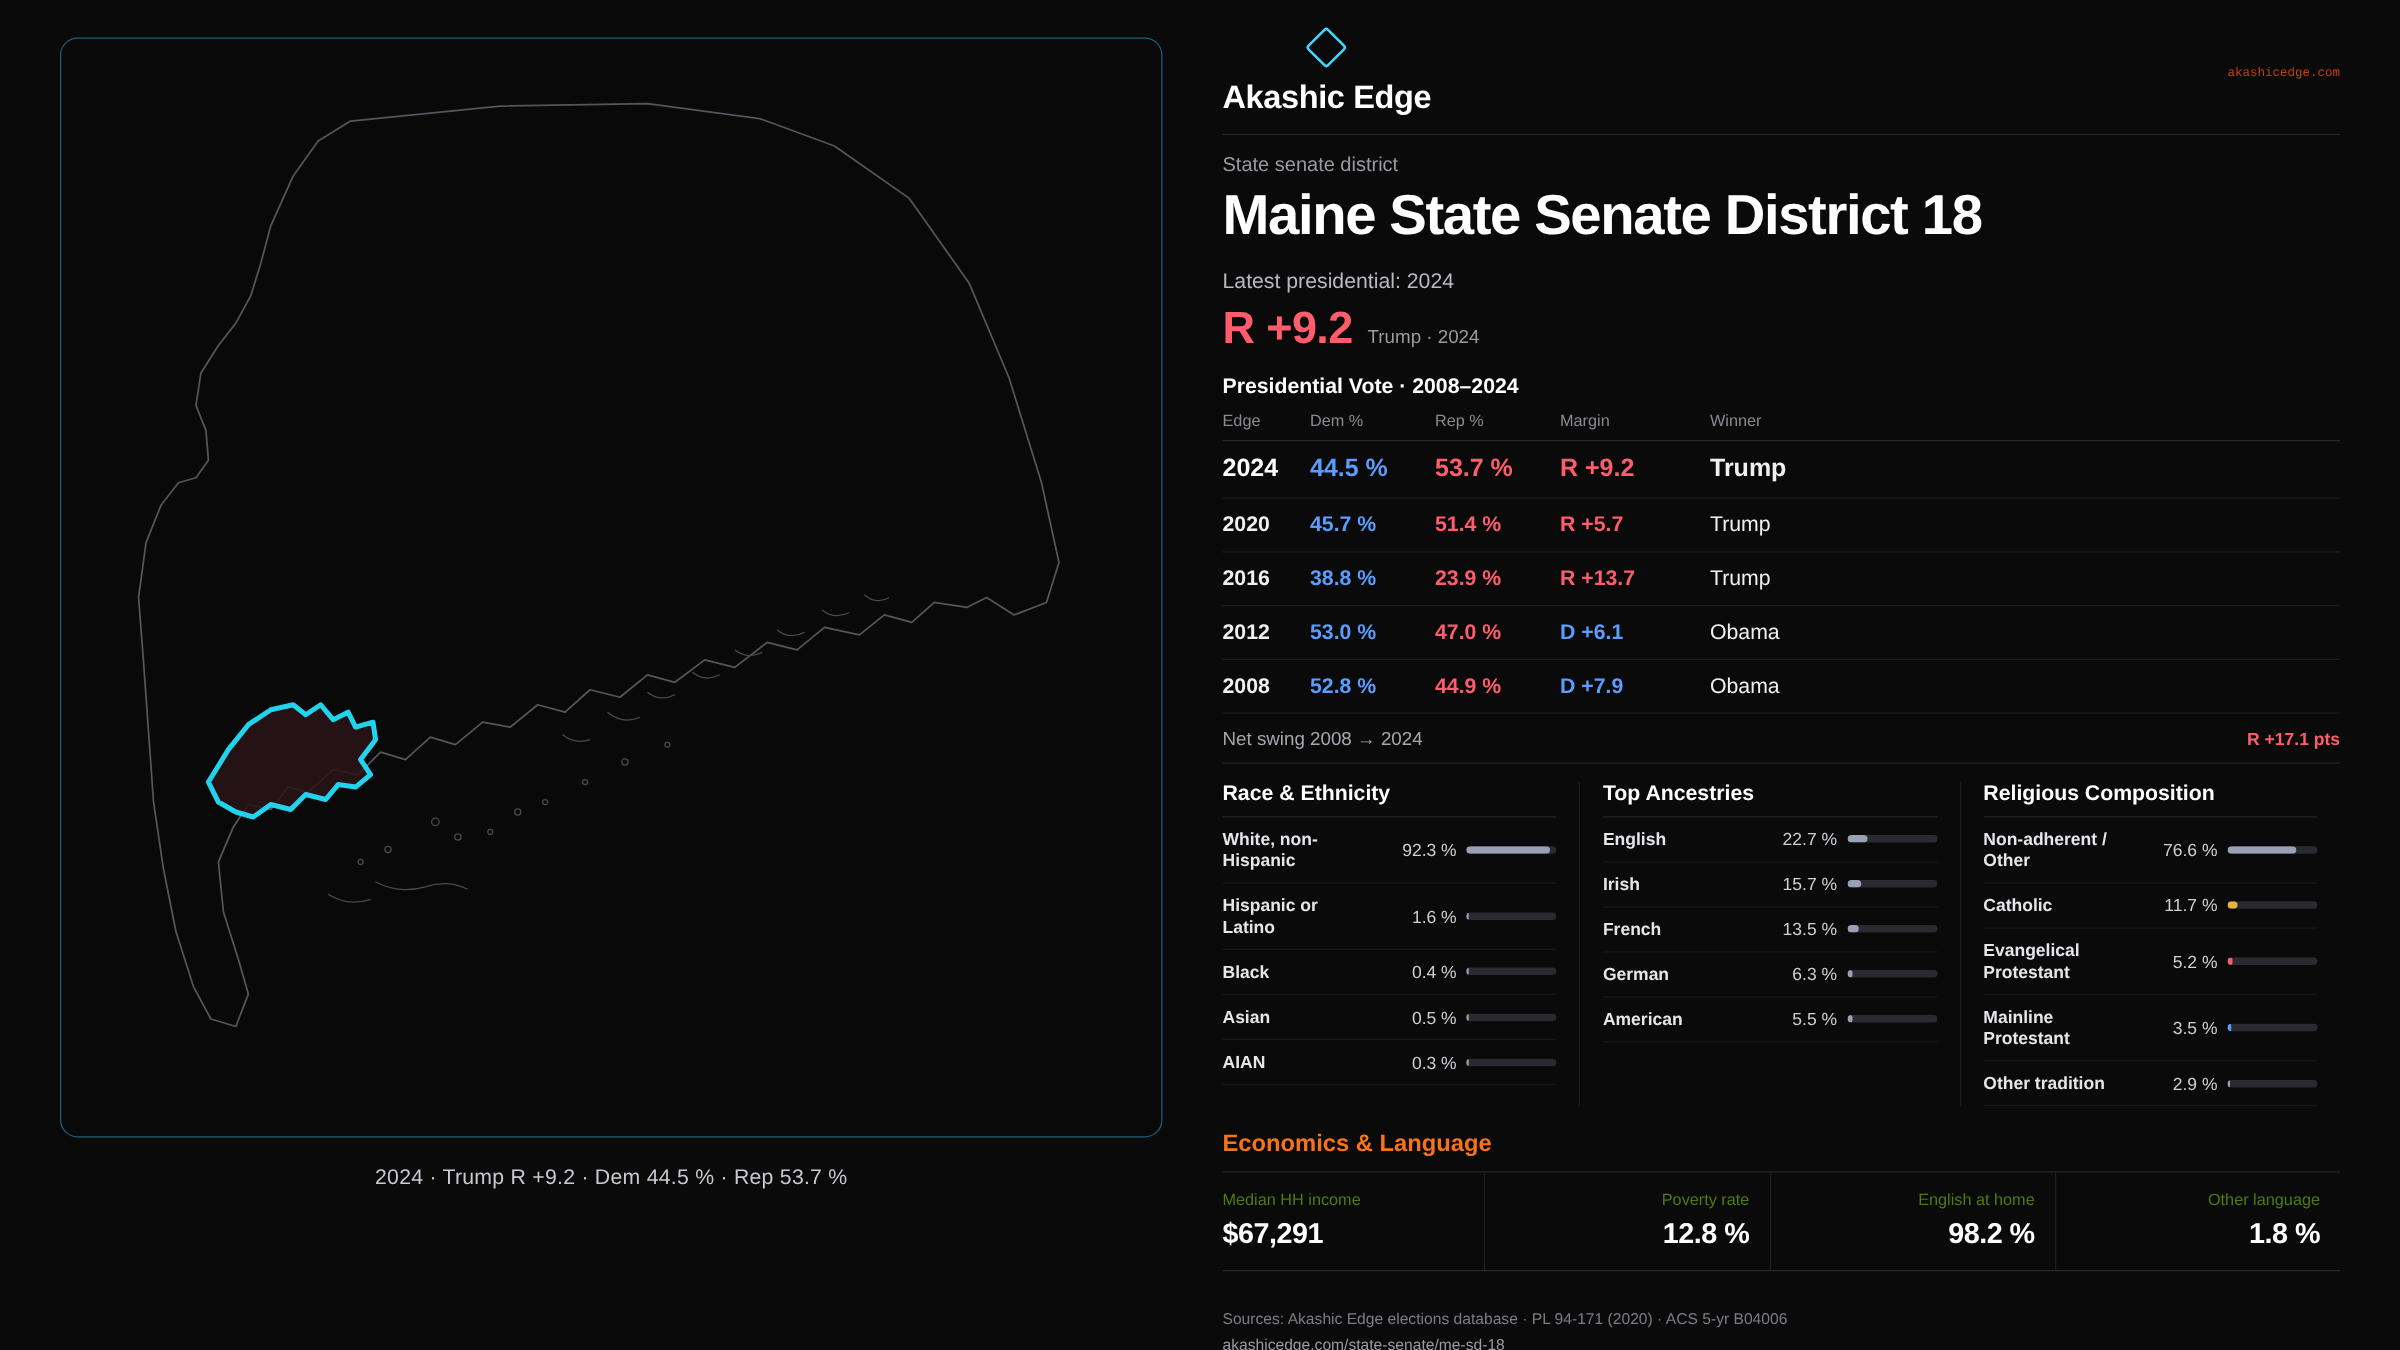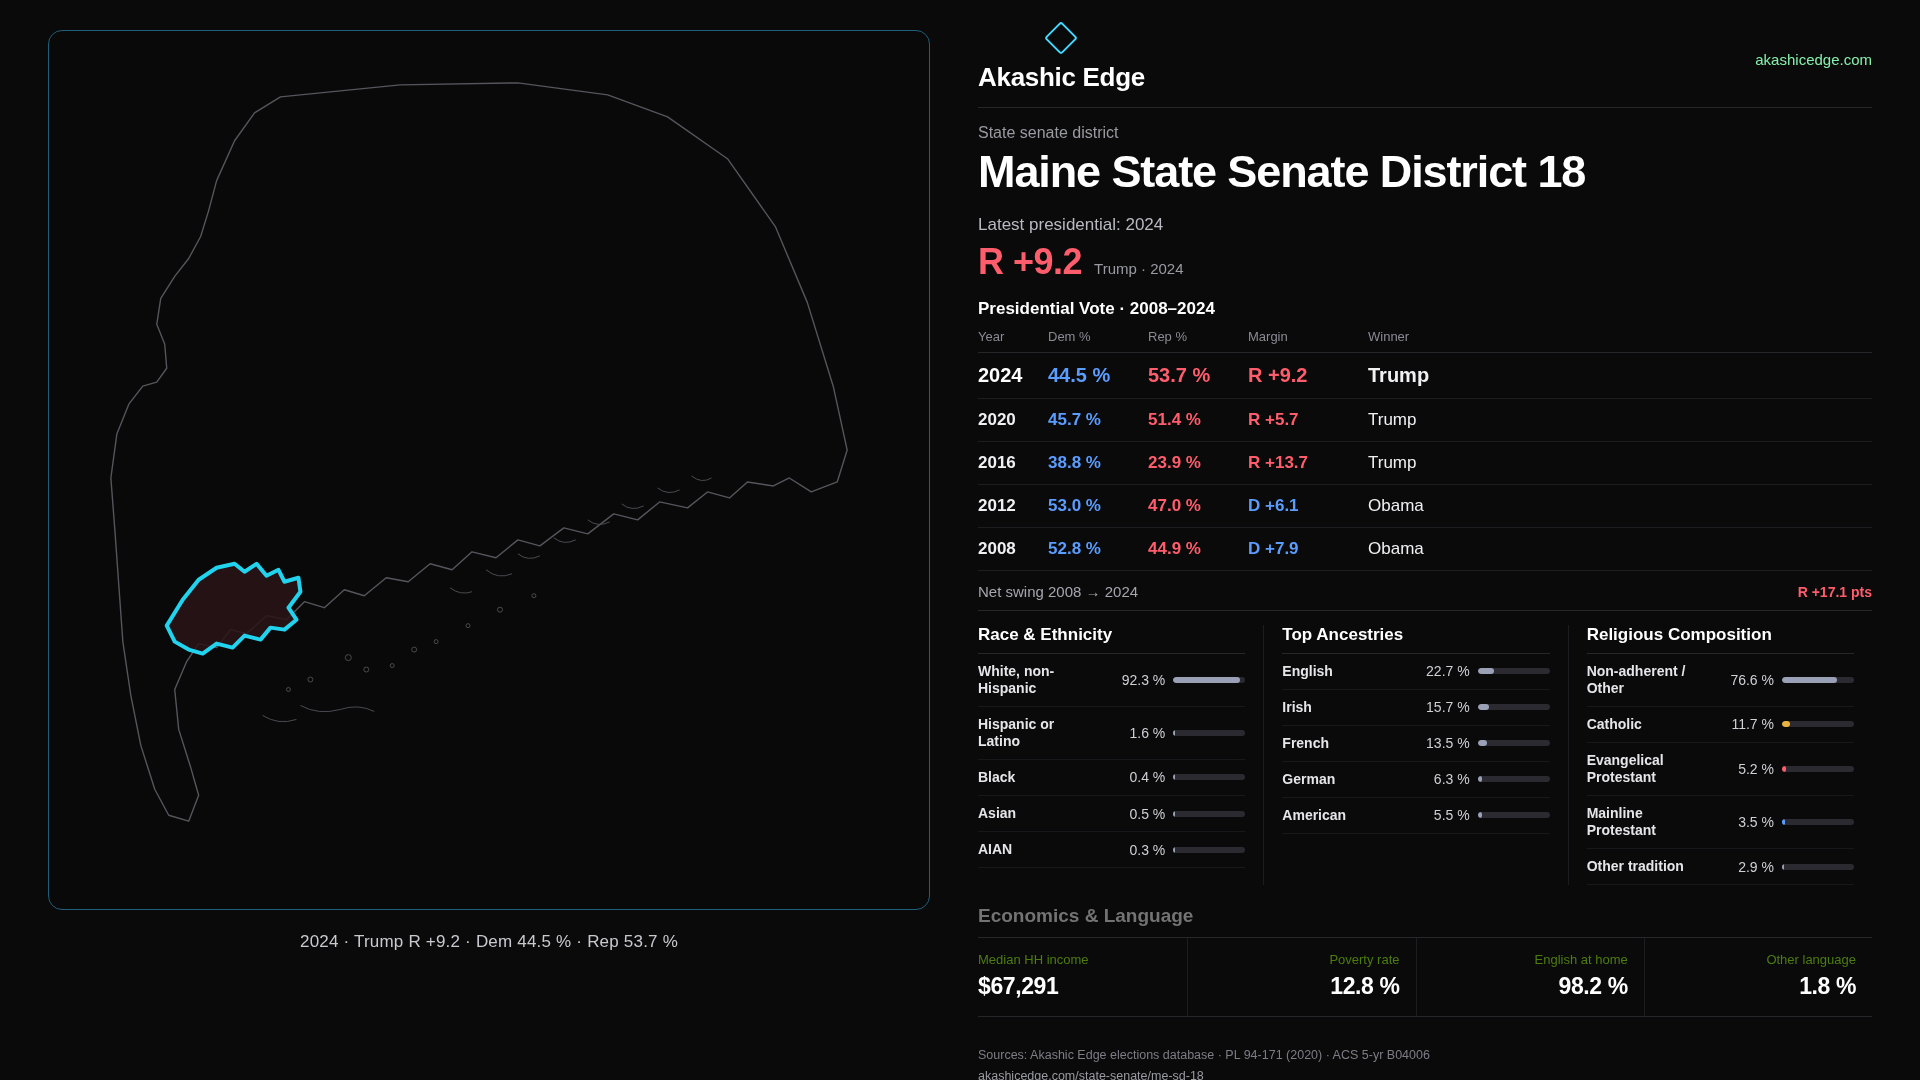--- a/index.html
+++ b/index.html
@@ -62,21 +62,21 @@
     border: 2.5px solid #43d9ff;
     transform: rotate(45deg);
     border-radius: 3px;
   }
   .brand-name {
     font-size: 26px;
     font-weight: 700;
     letter-spacing: -.3px;
     color: #ffffff;
   }
-  .brand-site { font-size: 15px; color: #86efac; }
+  .brand-site { font-size: 10px; color: #c2410c; font-family: Liberation Mono, monospace; }
 
   .kicker {
     margin-top: 16px;
     font-size: 16px;
     color: #9a9aa3;
   }
   .title {
     margin-top: 6px;
     font-size: 45px;
     font-weight: 700;
@@ -199,21 +199,21 @@
   .bar-fill {
     position: absolute; left: 0; top: 0; bottom: 0;
     border-radius: 3px;
     background: #9aa0b5;
   }
 
   .econ-head {
     margin-top: 20px;
     font-size: 19px;
     font-weight: 700;
-    color: #737373;
+    color: #f97316;
   }
   .econ-grid {
     margin-top: 10px;
     display: flex;
     border-top: 1px solid #26262b;
     border-bottom: 1px solid #26262b;
   }
   .econ-cell {
     flex: 1;
     padding: 14px 16px 16px 0;
@@ -299,21 +299,21 @@
     <div class="margin-row">
       <span class="margin-big">R +9.2</span>
       <span class="margin-sub">Trump · 2024</span>
     </div>
 
     <div class="section-head">Presidential Vote · 2008–2024</div>
 
     <table class="votes">
       <thead>
         <tr>
-          <th class="c-year">Year</th>
+          <th class="c-year">Edge</th>
           <th class="c-dem" style="color:#8a8a93;font-weight:400;">Dem %</th>
           <th class="c-rep" style="color:#8a8a93;font-weight:400;">Rep %</th>
           <th class="c-mar" style="color:#8a8a93;font-weight:400;margin-left:20px;">Margin</th>
           <th class="c-win" style="color:#8a8a93;font-weight:400;">Winner</th>
         </tr>
       </thead>
       <tbody>
         <tr class="latest-row">
           <td class="c-year year">2024</td>
           <td class="c-dem">44.5 %</td>

